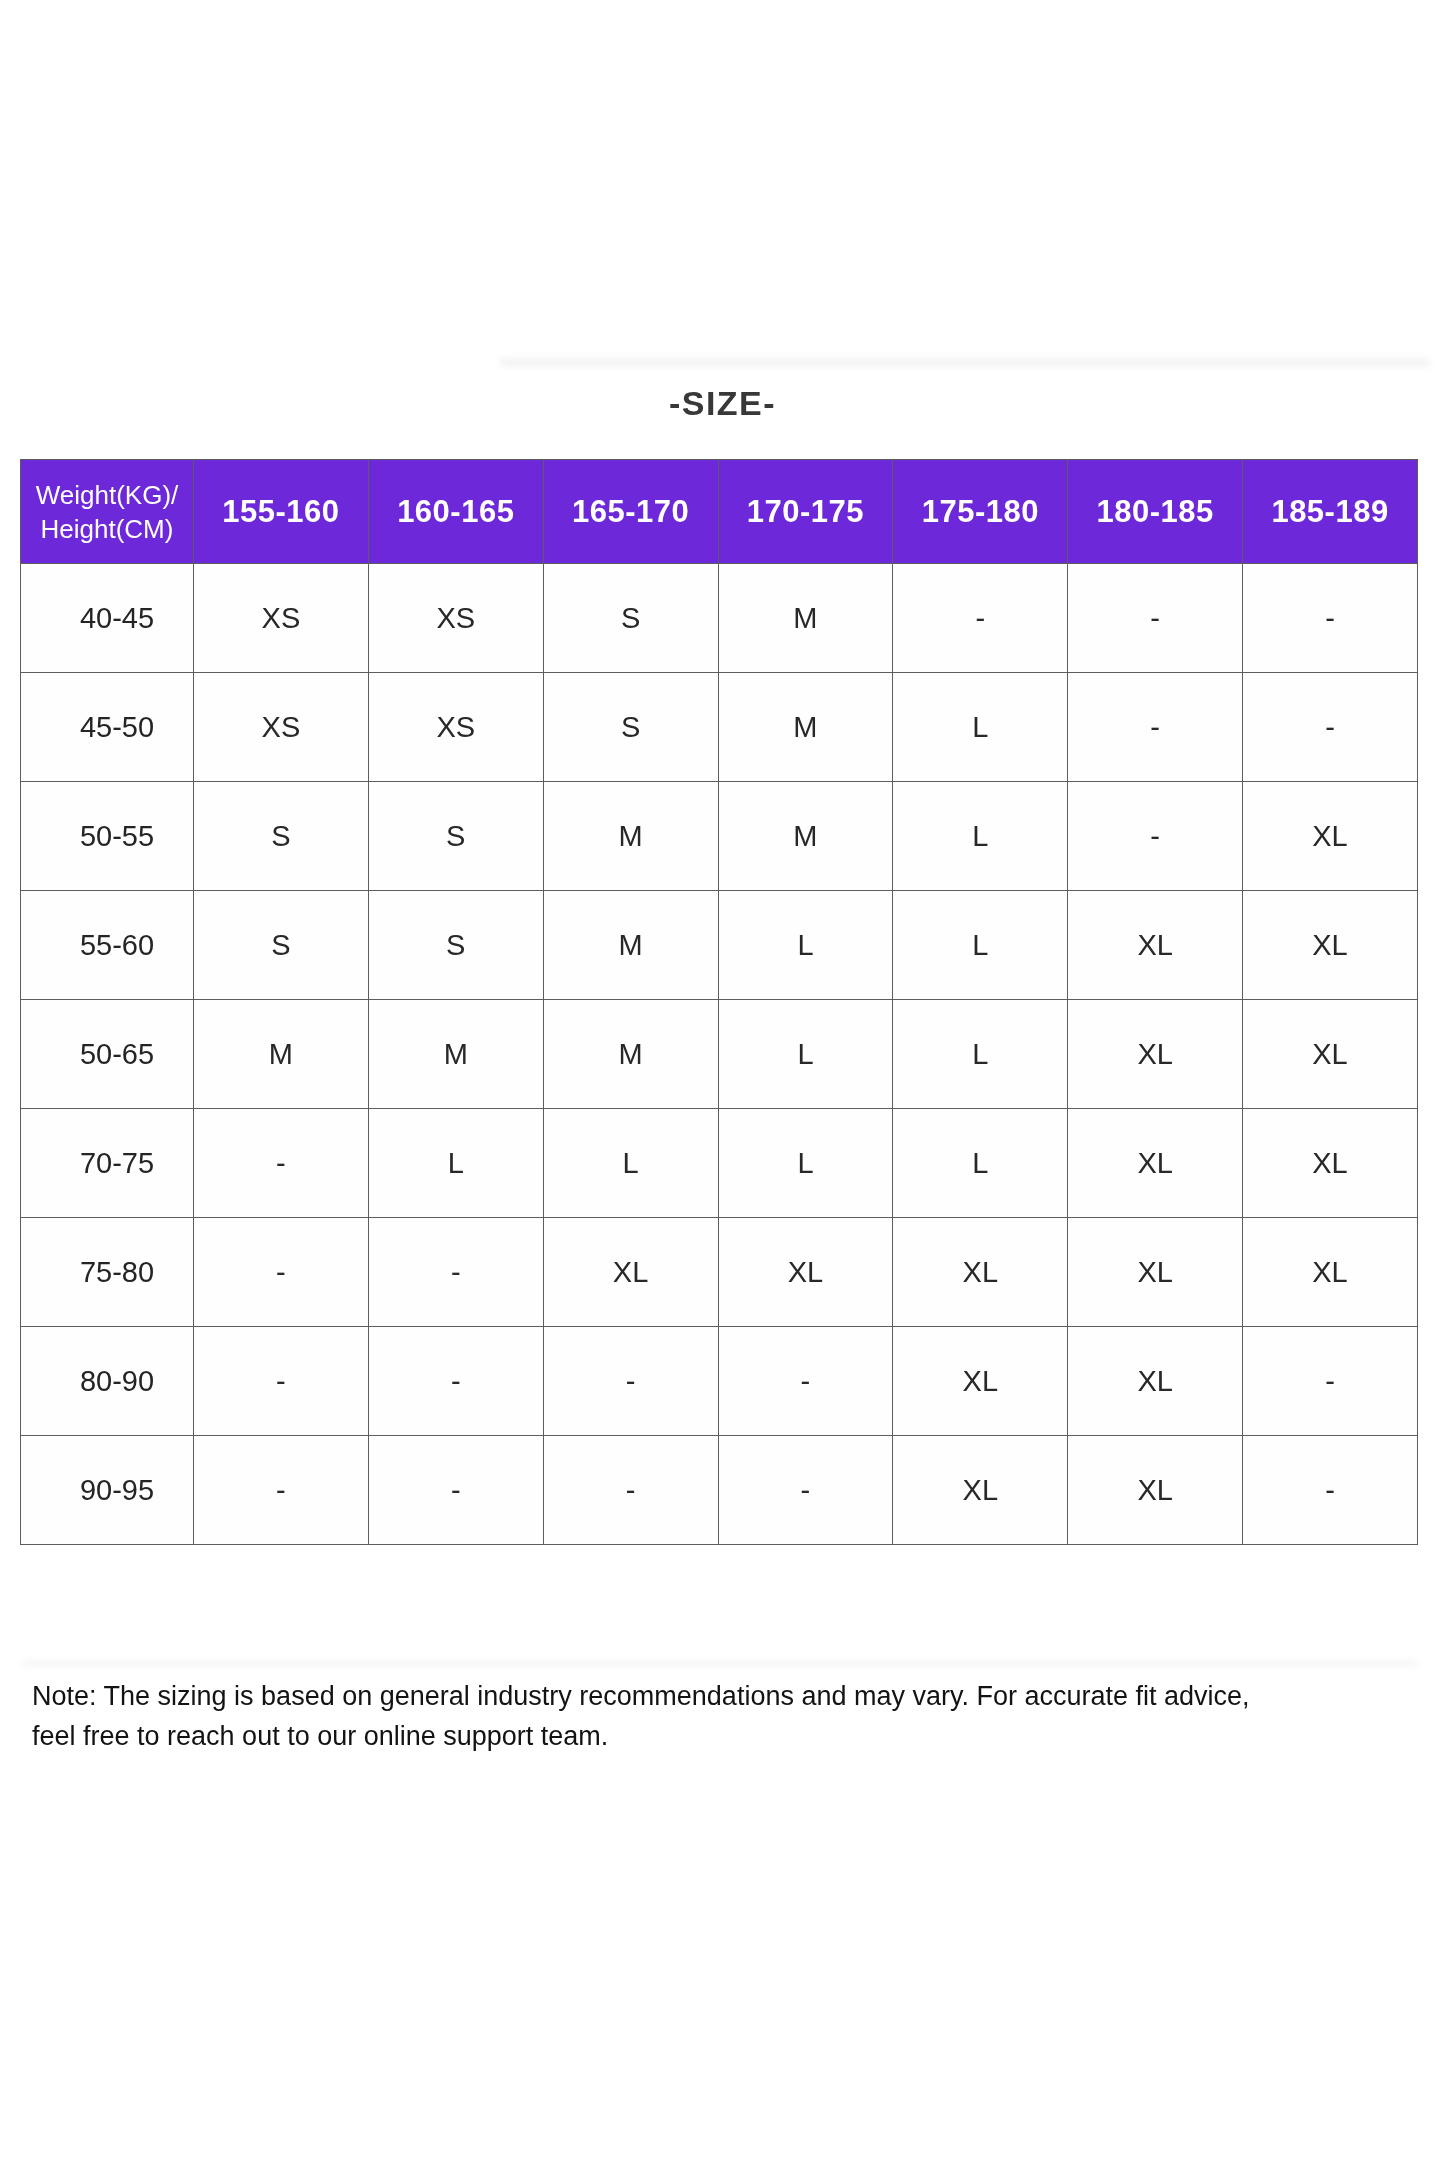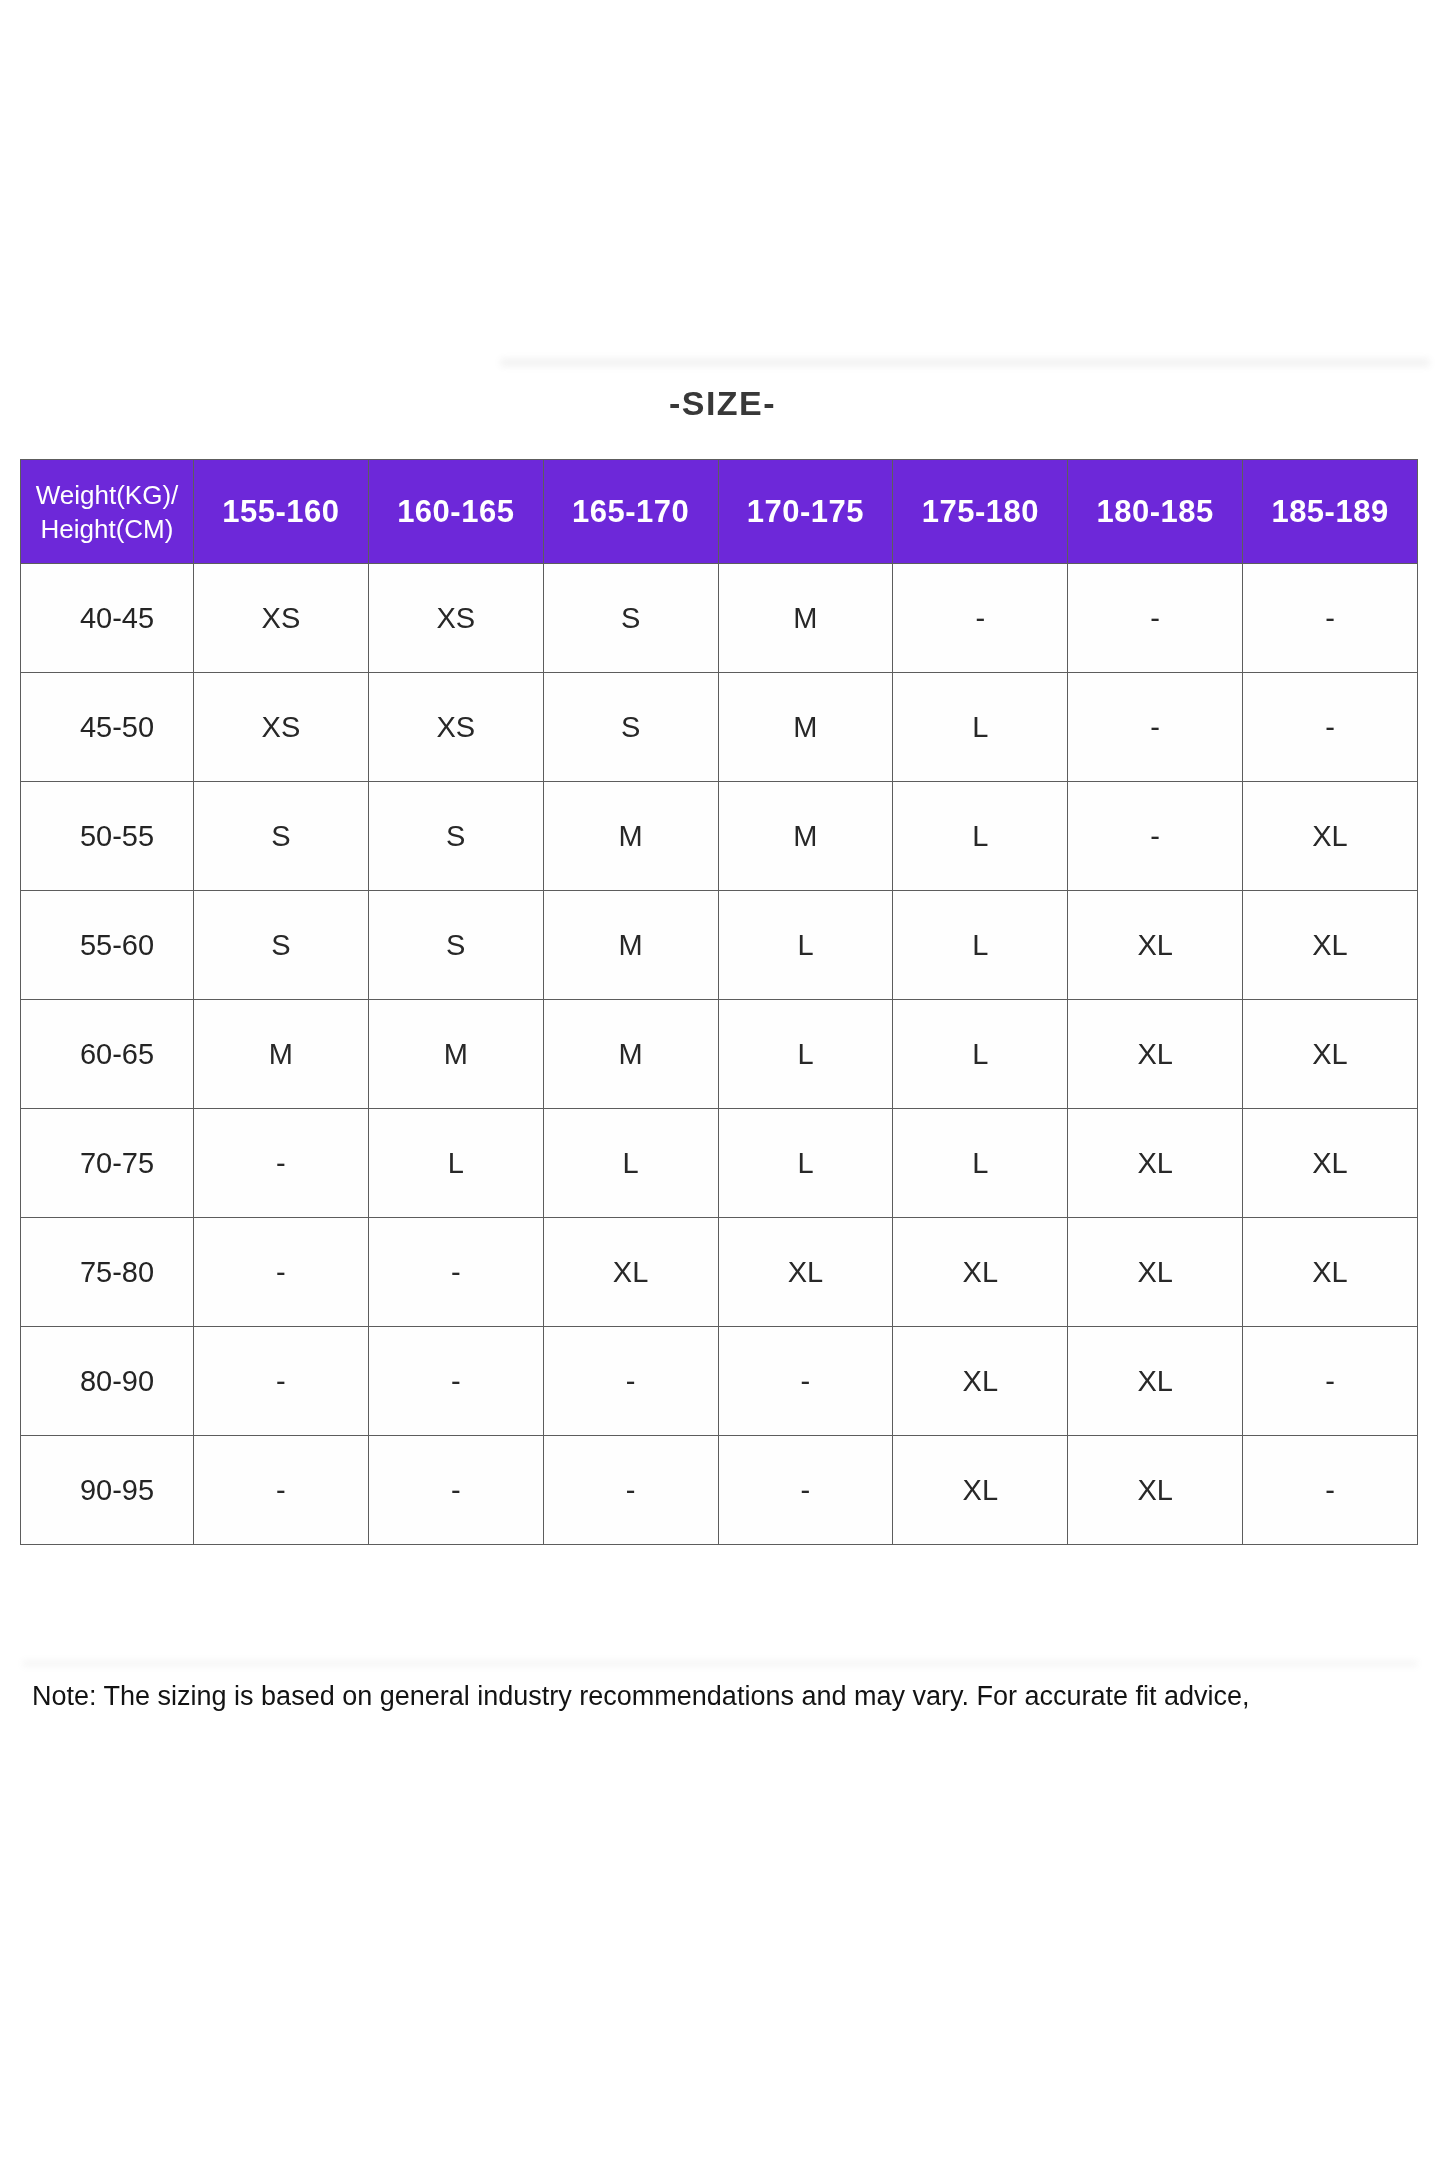--- a/index.html
+++ b/index.html
@@ -124,21 +124,21 @@
       <td class="row-label">55-60</td>
       <td>S</td>
       <td>S</td>
       <td>M</td>
       <td>L</td>
       <td>L</td>
       <td>XL</td>
       <td>XL</td>
     </tr>
     <tr>
-      <td class="row-label">60-65</td>
+      <td class="row-label">50-65</td>
       <td>M</td>
       <td>M</td>
       <td>M</td>
       <td>L</td>
       <td>L</td>
       <td>XL</td>
       <td>XL</td>
     </tr>
     <tr>
       <td class="row-label">70-75</td>
@@ -180,13 +180,14 @@
       <td>XL</td>
       <td>-</td>
     </tr>
   </tbody>
 </table>
 
 <div class="ghost ghost-bottom"></div>
 
 <div class="note">
   <div>Note: The sizing is based on general industry recommendations and may vary. For accurate fit advice,</div>
+  <div>feel free to reach out to our online support team.</div>
 </div>
 
 </body></html>

